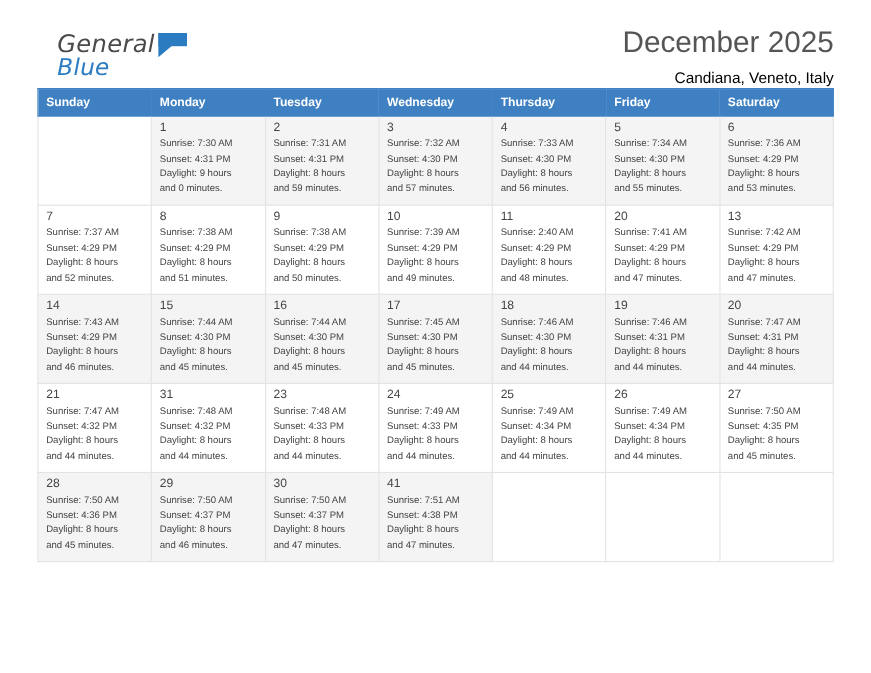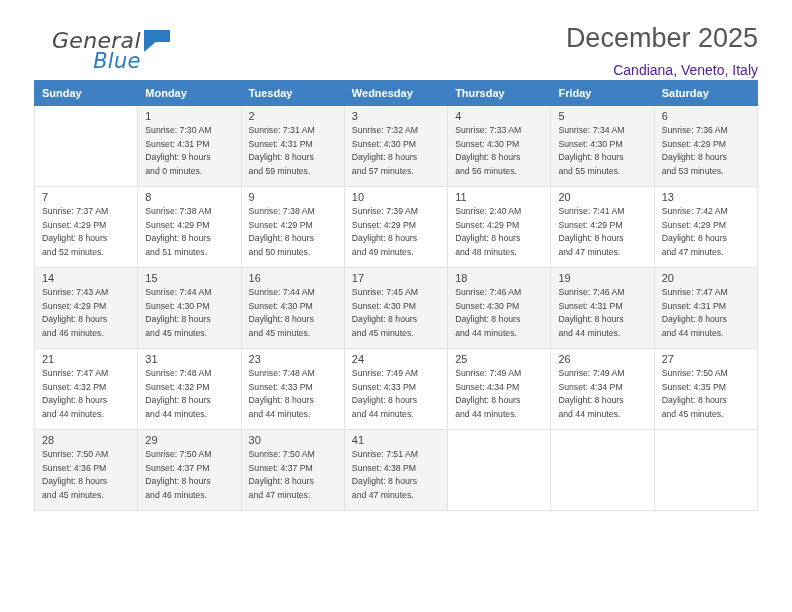--- a/index.html
+++ b/index.html
@@ -39,21 +39,20 @@
     color: #4a4a4a;
     letter-spacing: 0.3px;
     font-family: "DejaVu Sans", sans-serif;
   }
   .logo-blue {
     font-size: 21px;
     color: #2b7bc0;
     letter-spacing: 0.3px;
     margin-top: -4px;
     font-family: "DejaVu Sans", sans-serif;
-    text-align: center;
   }
   .logo-flag {
     position: absolute;
     left: 92px;
     top: 2px;
     width: 0;
     height: 0;
     border-left: 26px solid #2b7bc0;
     border-bottom: 22px solid transparent;
   }
@@ -73,21 +72,21 @@
     margin-left: 42px;
   }
   .month-title {
     font-size: 27px;
     color: #555555;
     font-weight: normal;
     line-height: 32px;
   }
   .location {
     font-size: 14px;
-    color: #4c1d95;
+    color: #000000;
     margin-top: 7px;
     line-height: 18px;
   }
   
   table.calendar {
     width: 724px;
     border-collapse: collapse;
     table-layout: fixed;
     margin-top: 10px;
   }

